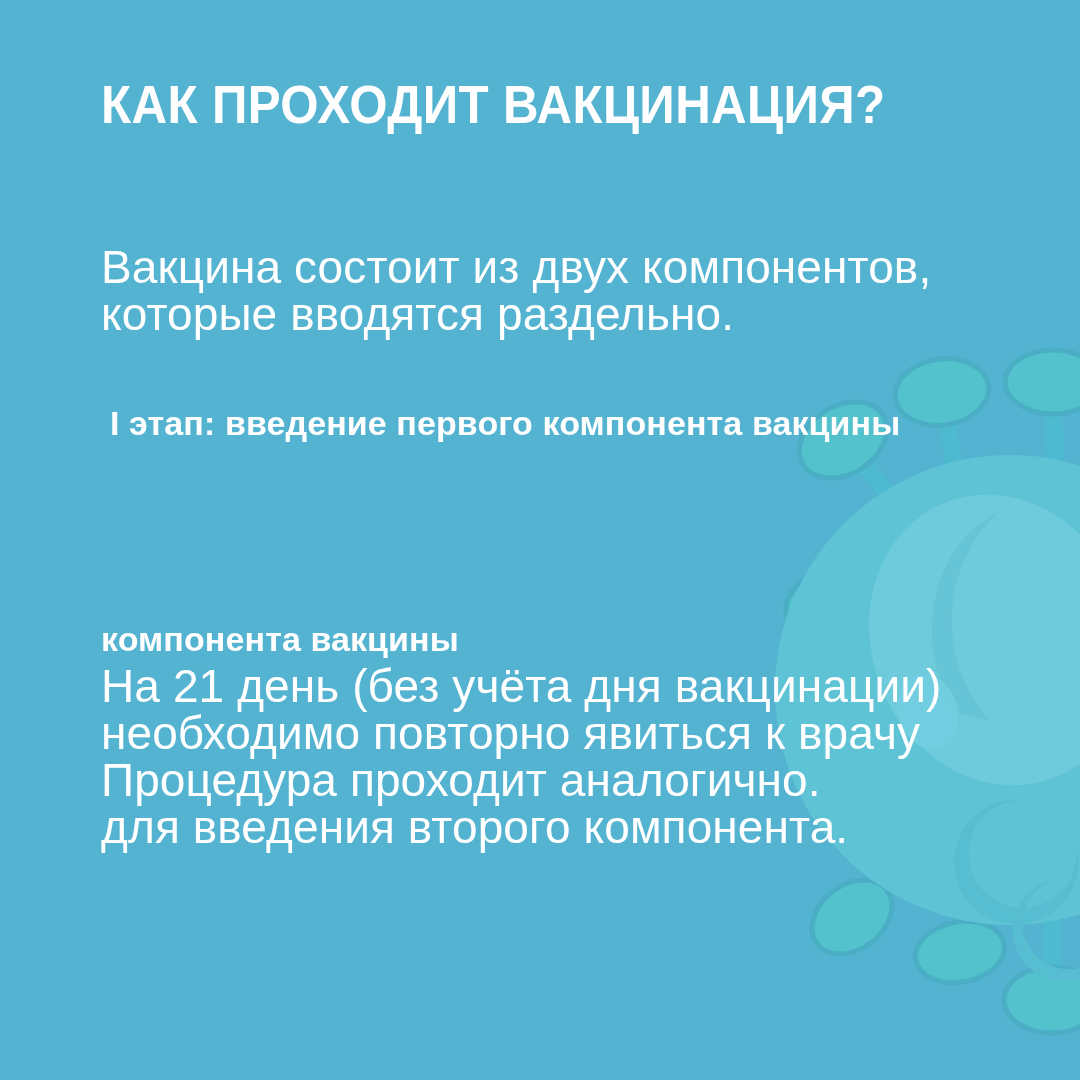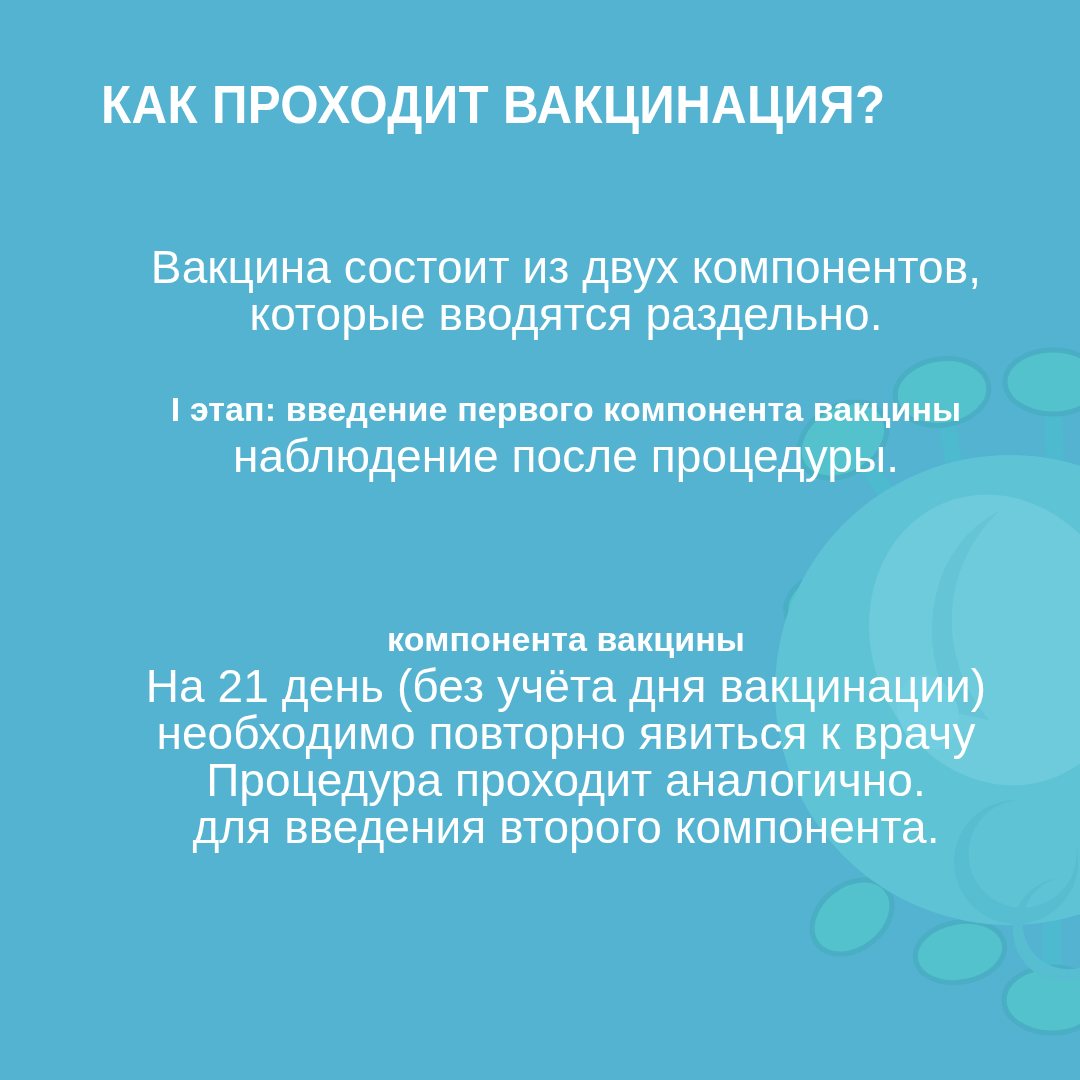--- a/index.html
+++ b/index.html
@@ -28,21 +28,20 @@
     pointer-events: none;
   }
 
   
   #content {
     position: absolute;
     left: 101px;
     top: 0;
     width: 930px;
     height: 780px;
-    text-align: center;
   }
 
   .title {
     position: absolute;
     top: 76px;
     left: 0;
     color: #ffffff;
     font-size: 53px;
     font-weight: bold;
     letter-spacing: 0.4px;
@@ -69,21 +68,21 @@
 
   .head-line {
     font-size: 34px;
     font-weight: bold;
     line-height: 47px;
     letter-spacing: 0.1px;
     white-space: nowrap;
   }
 
   #intro      { top: 244px; }
-  #stage1     { top: 386px; }
+  #stage1     { top: 400px; margin-left: 9px; }
   #stage2     { top: 616px; }
 </style>
 </head>
 <body>
 
 <div id="slide">
 
   <svg id="virus-art" viewBox="0 0 1080 1080" aria-hidden="true">
     <defs>
       <clipPath id="frame-clip">
@@ -153,21 +152,20 @@
 
     <div class="title">КАК ПРОХОДИТ ВАКЦИНАЦИЯ?</div>
 
     <div class="body-block" id="intro">
       <div class="para-line">Вакцина состоит из двух компонентов,</div>
       <div class="para-line">которые вводятся раздельно.</div>
     </div>
 
     <div class="body-block" id="stage1">
       <div class="head-line">I этап: введение первого компонента вакцины</div>
-      <div class="para-line">наблюдение после процедуры.</div>
     </div>
 
     <div class="body-block" id="stage2">
       <div class="head-line">компонента вакцины</div>
       <div class="para-line">На 21 день (без учёта дня вакцинации)</div>
       <div class="para-line">необходимо повторно явиться к врачу</div>
       <div class="para-line">Процедура проходит аналогично.</div>
       <div class="para-line">для введения второго компонента.</div>
     </div>
 

